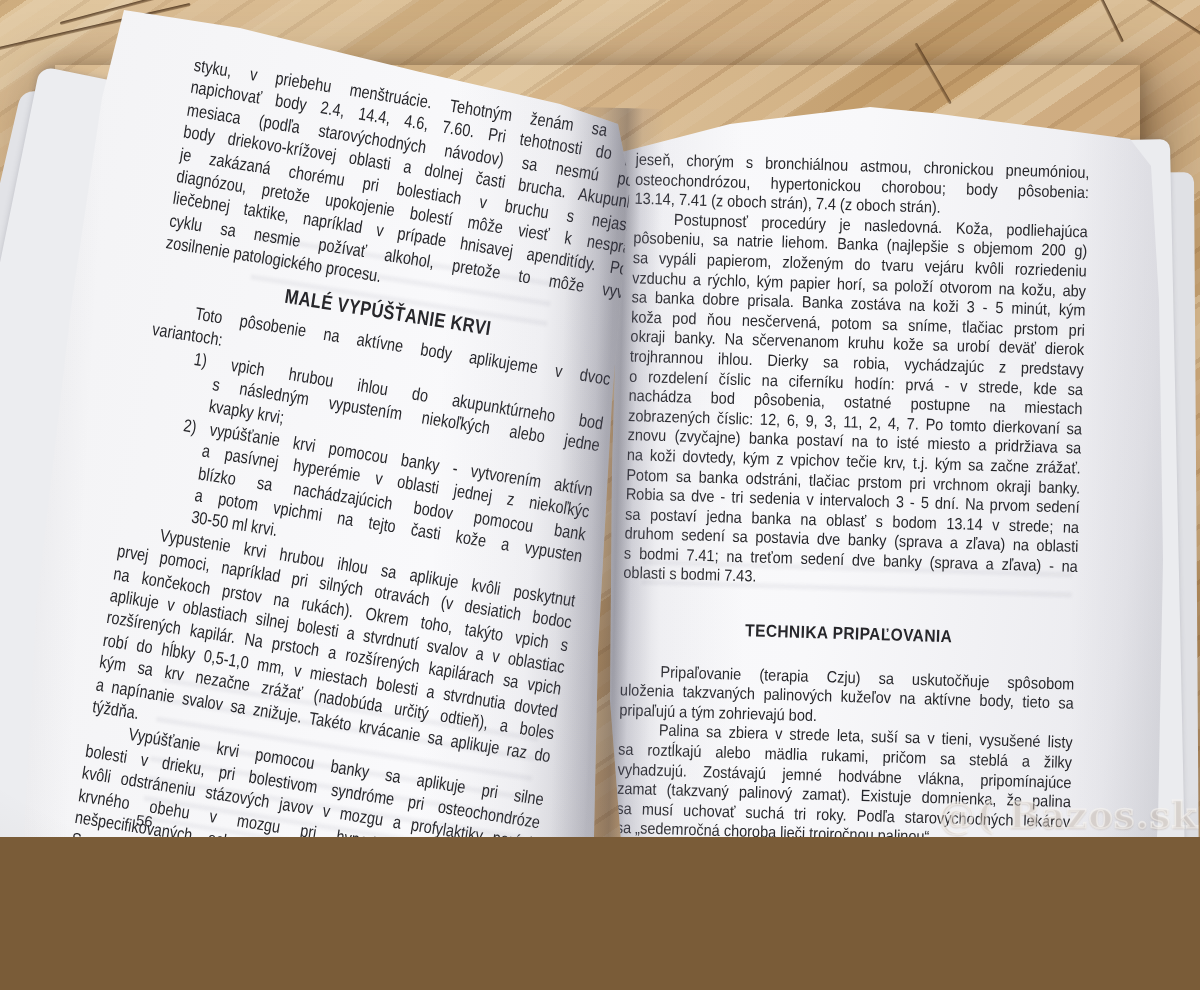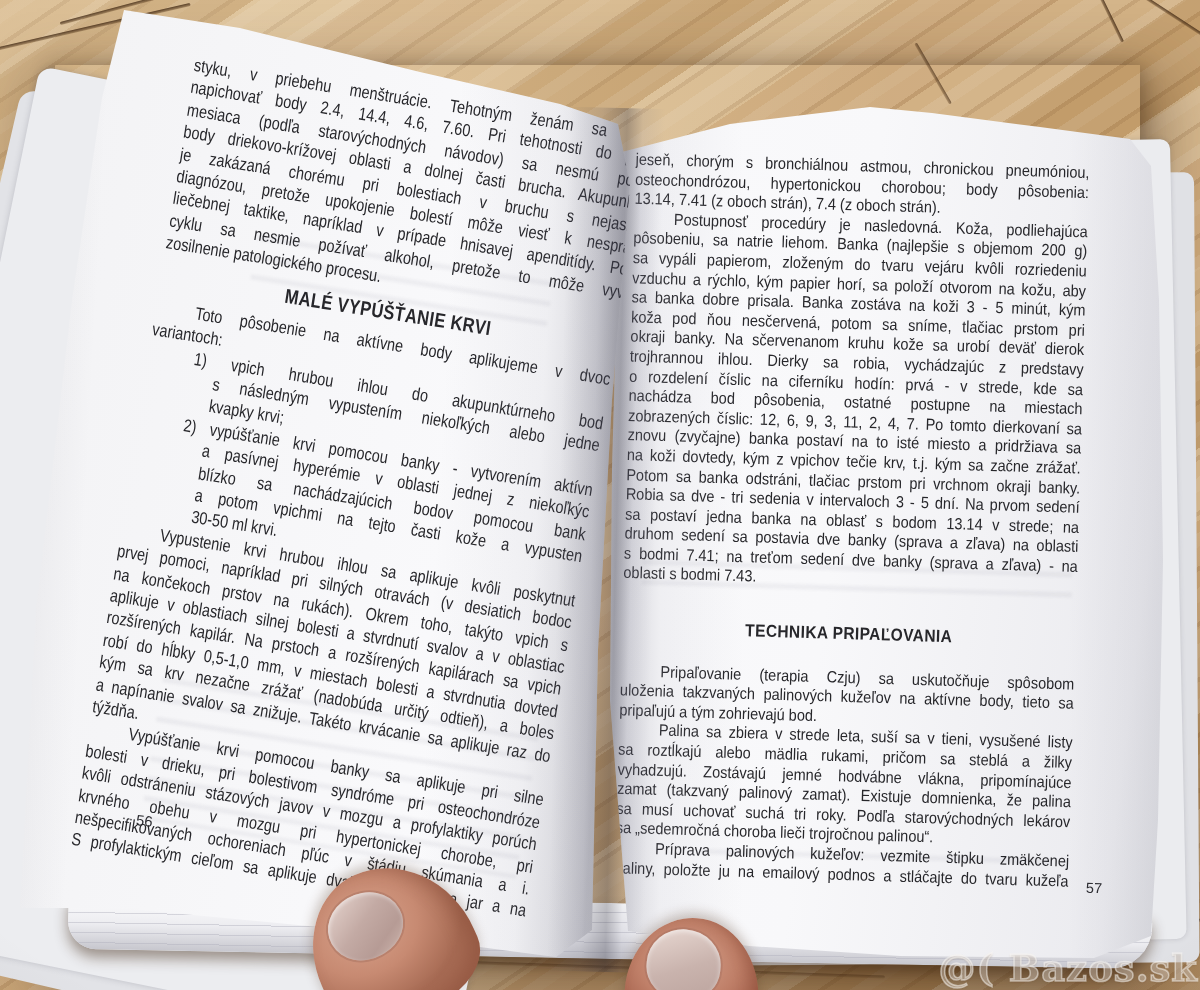--- a/index.html
+++ b/index.html
@@ -1,17 +1,17 @@
 <!DOCTYPE html>
 <html><head>
 <meta charset="utf-8">
 <style>
   html,body{margin:0;padding:0;background:#7a5c38;}
   .photo{
-    position:relative;width:1200px;height:990px;overflow:hidden;
+    position:relative;width:1200px;height:837px;overflow:hidden;
     font-family:"Liberation Sans",sans-serif;
     background:#c9a470;
   }
   
   .floor{position:absolute;inset:0;
     background:
       radial-gradient(95% 65% at 18% 8%, rgba(255,242,212,.30), transparent 60%),
       radial-gradient(85% 55% at 88% 92%, rgba(85,52,22,.38), transparent 72%),
       repeating-linear-gradient(-34deg,
         rgba(255,255,255,.10) 0 12px, rgba(0,0,0,0) 12px 26px,

